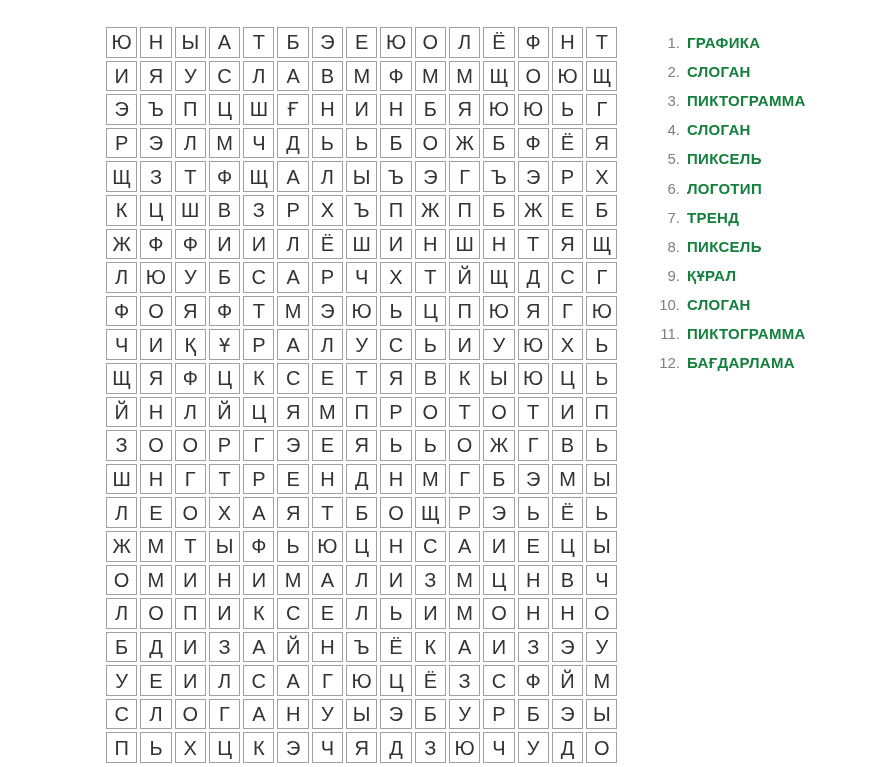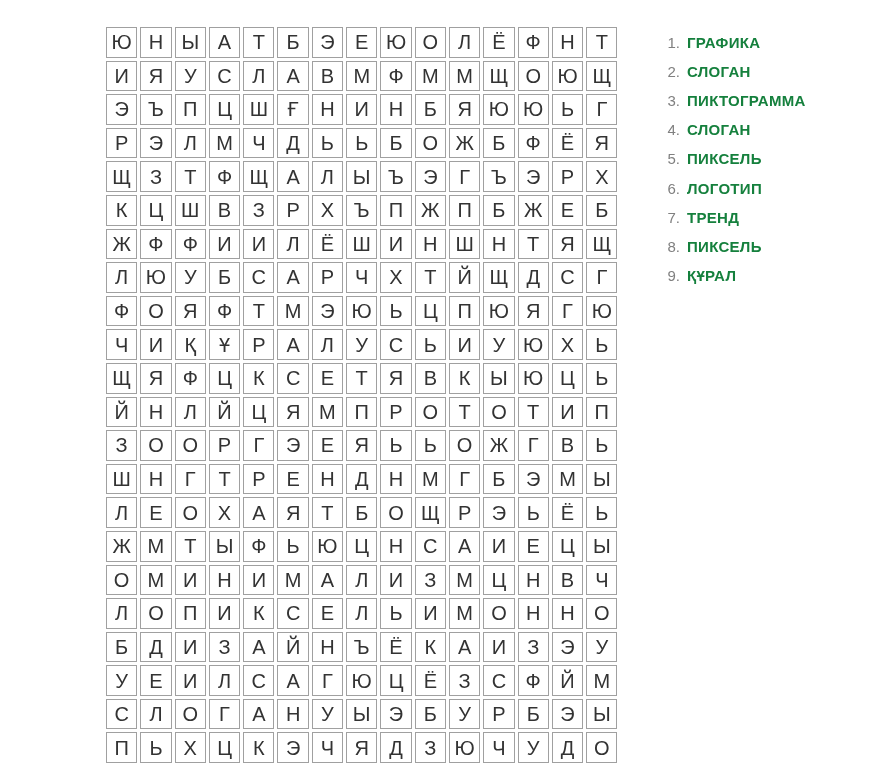--- a/index.html
+++ b/index.html
@@ -436,14 +436,26 @@
         <span class="word-label">ТРЕНД</span>
       </li>
       <li class="word-item">
         <span class="word-number">8.</span>
         <span class="word-label">ПИКСЕЛЬ</span>
       </li>
       <li class="word-item">
         <span class="word-number">9.</span>
         <span class="word-label">ҚҰРАЛ</span>
       </li>
+      <li class="word-item">
+        <span class="word-number">10.</span>
+        <span class="word-label">СЛОГАН</span>
+      </li>
+      <li class="word-item">
+        <span class="word-number">11.</span>
+        <span class="word-label">ПИКТОГРАММА</span>
+      </li>
+      <li class="word-item">
+        <span class="word-number">12.</span>
+        <span class="word-label">БАҒДАРЛАМА</span>
+      </li>
     </ul>
 </div>
 
 </body></html>

